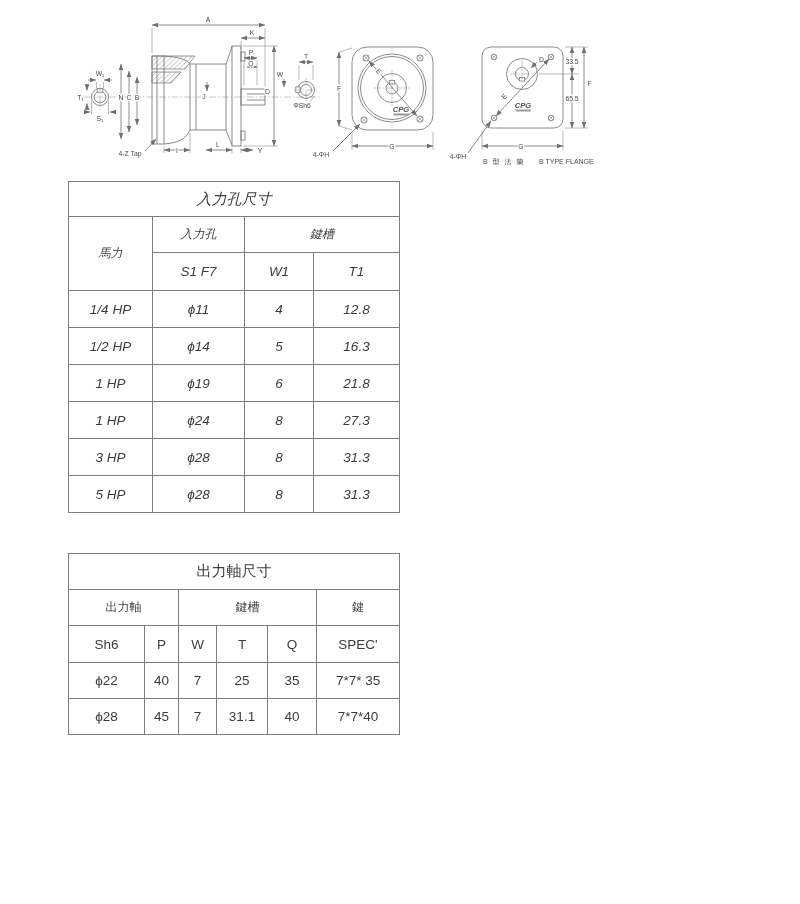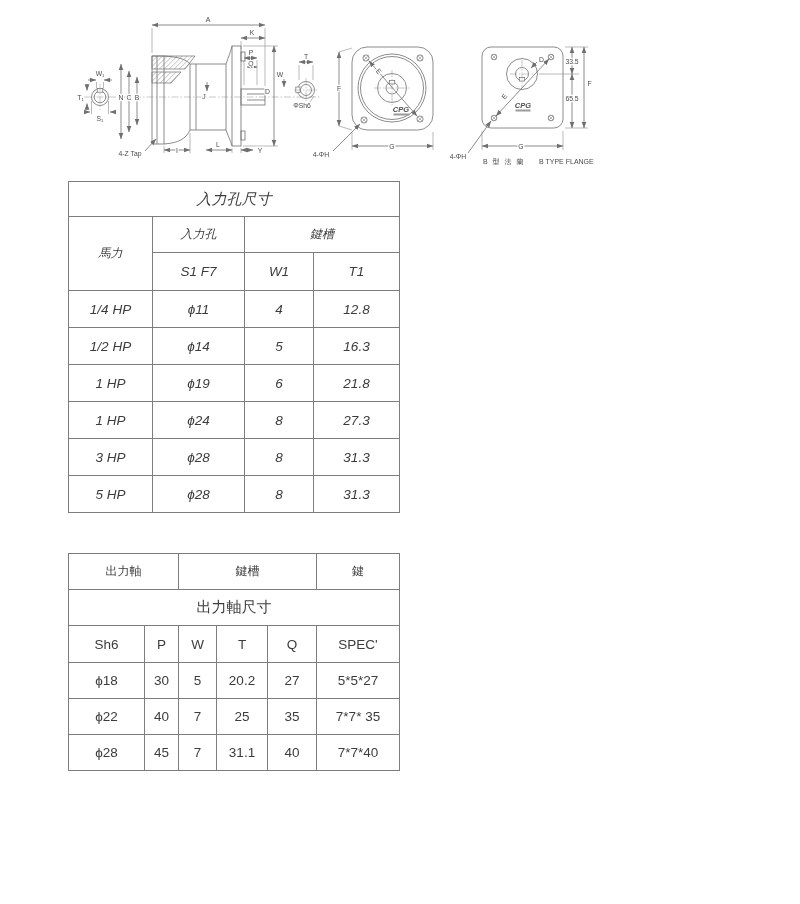--- a/index.html
+++ b/index.html
@@ -286,42 +286,34 @@
   <colgroup>
         <col style="width:76px">
         <col style="width:34px">
         <col style="width:38px">
         <col style="width:51px">
         <col style="width:49px">
         <col style="width:83px">
       </colgroup>
   <tbody>
         <tr style="height:36px">
+    <td colspan="6" class="title">出力軸尺寸</td>
+  </tr>
+  <tr style="height:36px">
     <td colspan="2" class="cjk">出力軸</td>
     <td colspan="3" class="cjk">鍵槽</td>
     <td class="cjk">鍵</td>
-  </tr>
-  <tr style="height:36px">
-    <td colspan="6" class="title">出力軸尺寸</td>
   </tr>
   <tr style="height:37px">
     <td>Sh6</td>
     <td>P</td>
     <td>W</td>
     <td>T</td>
     <td>Q</td>
     <td>SPEC'</td>
-  </tr>
-  <tr style="height:36px">
-    <td>ϕ18</td>
-    <td>30</td>
-    <td>5</td>
-    <td>20.2</td>
-    <td>27</td>
-    <td>5*5*27</td>
   </tr>
   <tr style="height:36px">
     <td>ϕ22</td>
     <td>40</td>
     <td>7</td>
     <td>25</td>
     <td>35</td>
     <td>7*7* 35</td>
   </tr>
   <tr style="height:36px">

